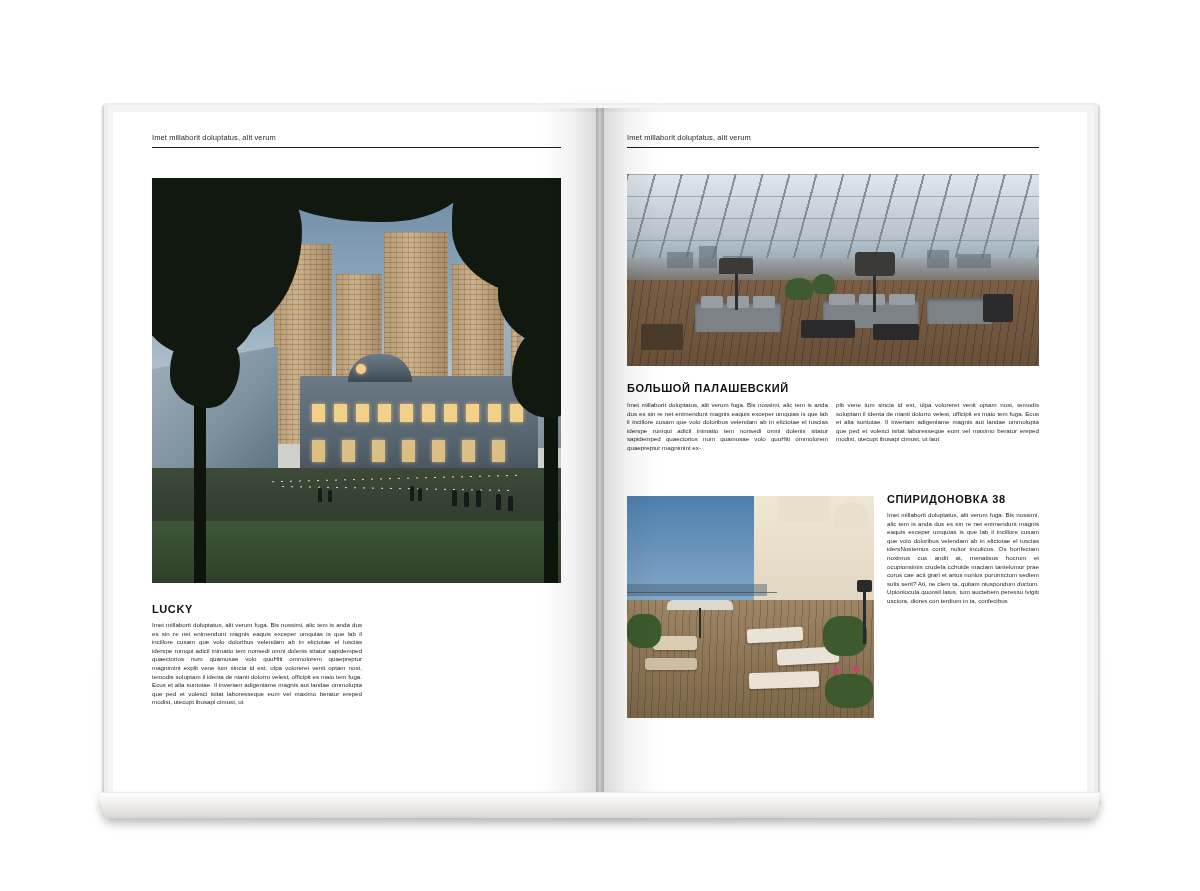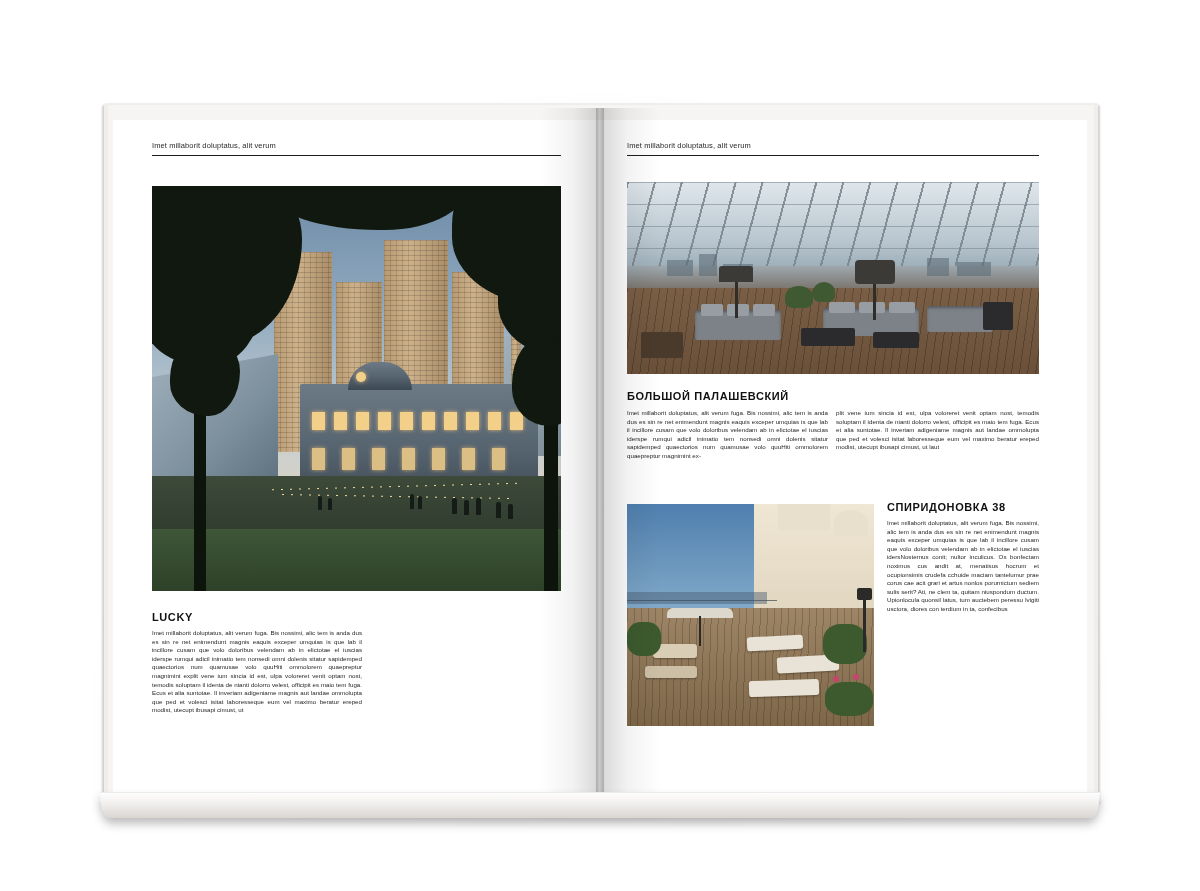--- a/index.html
+++ b/index.html
@@ -38,21 +38,21 @@
   .stack.left-1 { left: 104px; top: 103px; width: 500px; height: 700px;
       box-shadow: -2px 2px 2px rgba(0,0,0,0.18); }
   .stack.left-2 { left: 108px; top: 105px; width: 498px; height: 696px; background:#f6f5f3; }
   .stack.right-1 { left: 598px; top: 103px; width: 500px; height: 700px;
       box-shadow: 2px 2px 2px rgba(0,0,0,0.18); }
   .stack.right-2 { left: 596px; top: 105px; width: 498px; height: 696px; background:#f6f5f3; }
 
   
   .page {
     position: absolute;
-    top: 120px;
+    top: 112px;
     width: 487px;
     height: 688px;
     background: #ffffff;
     overflow: hidden;
   }
   .page.left  { left: 113px;  }
   .page.right { left: 600px; }
 
   
   .gutter {

